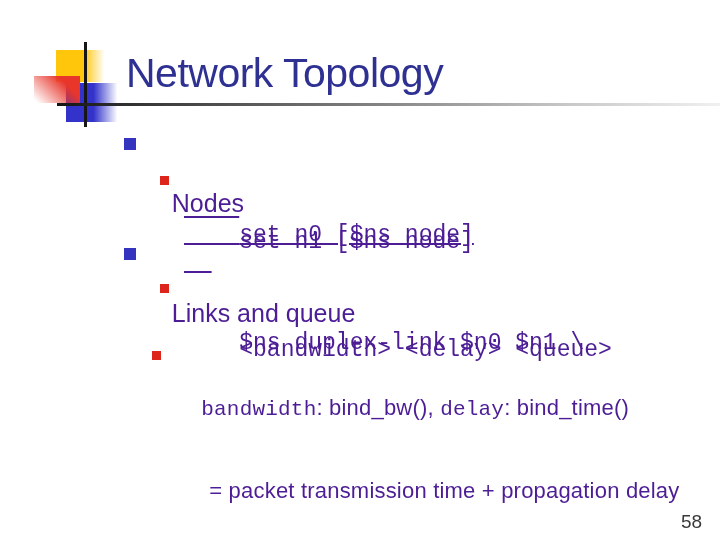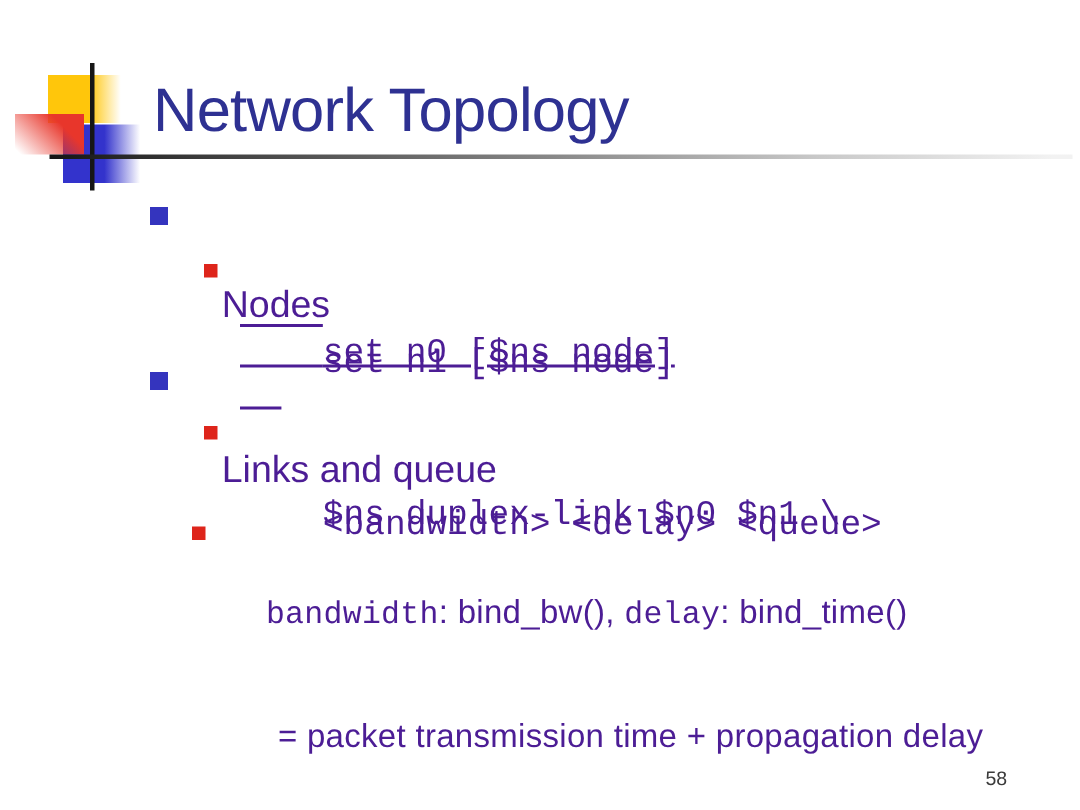--- a/index.html
+++ b/index.html
@@ -9,20 +9,21 @@
     height: 540px;
     background: #ffffff;
     font-family: "Liberation Sans", sans-serif;
     overflow: hidden;
   }
   .slide {
     position: relative;
     width: 571px;
     height: 540px;
     background: var(--background, #fff);
+    margin-left: 24px;
   }
 
   
   .deco { position: absolute; }
   .deco-blue {
     left: 42px; top: 83px; width: 53px; height: 39px; z-index: 1;
     background: linear-gradient(to right, var(--deco-blue) 52%, rgba(51,51,204,0) 97%);
   }
   .deco-yellow {
     left: 32px; top: 50px; width: 50px; height: 32px; z-index: 2;
@@ -68,21 +69,21 @@
   .pos-links    { left: 120px; top: 238px; }
   .pos-duplex1  { left: 160px; top: 275px; }
   .pos-duplex2  { left: 160px; top: 309px; }
   .pos-bind     { left: 152px; top: 342px; }
   .pos-queue    { left: 160px; top: 375px; }
   .pos-fdelay   { left: 160px; top: 411px; }
   .pos-packet   { left: 160px; top: 452px; }
 
   .page-number {
     position: absolute; left: 657px; top: 511px;
-    font-size: 13px; color: #3a3a3a;
+    font-size: 19px; color: #3a3a3a;
   }
 </style>
 </head>
 <body>
 
 <div class="slide">
 
   <div class="deco deco-blue"></div>
   <div class="deco deco-yellow"></div>
   <div class="deco deco-red"></div>

